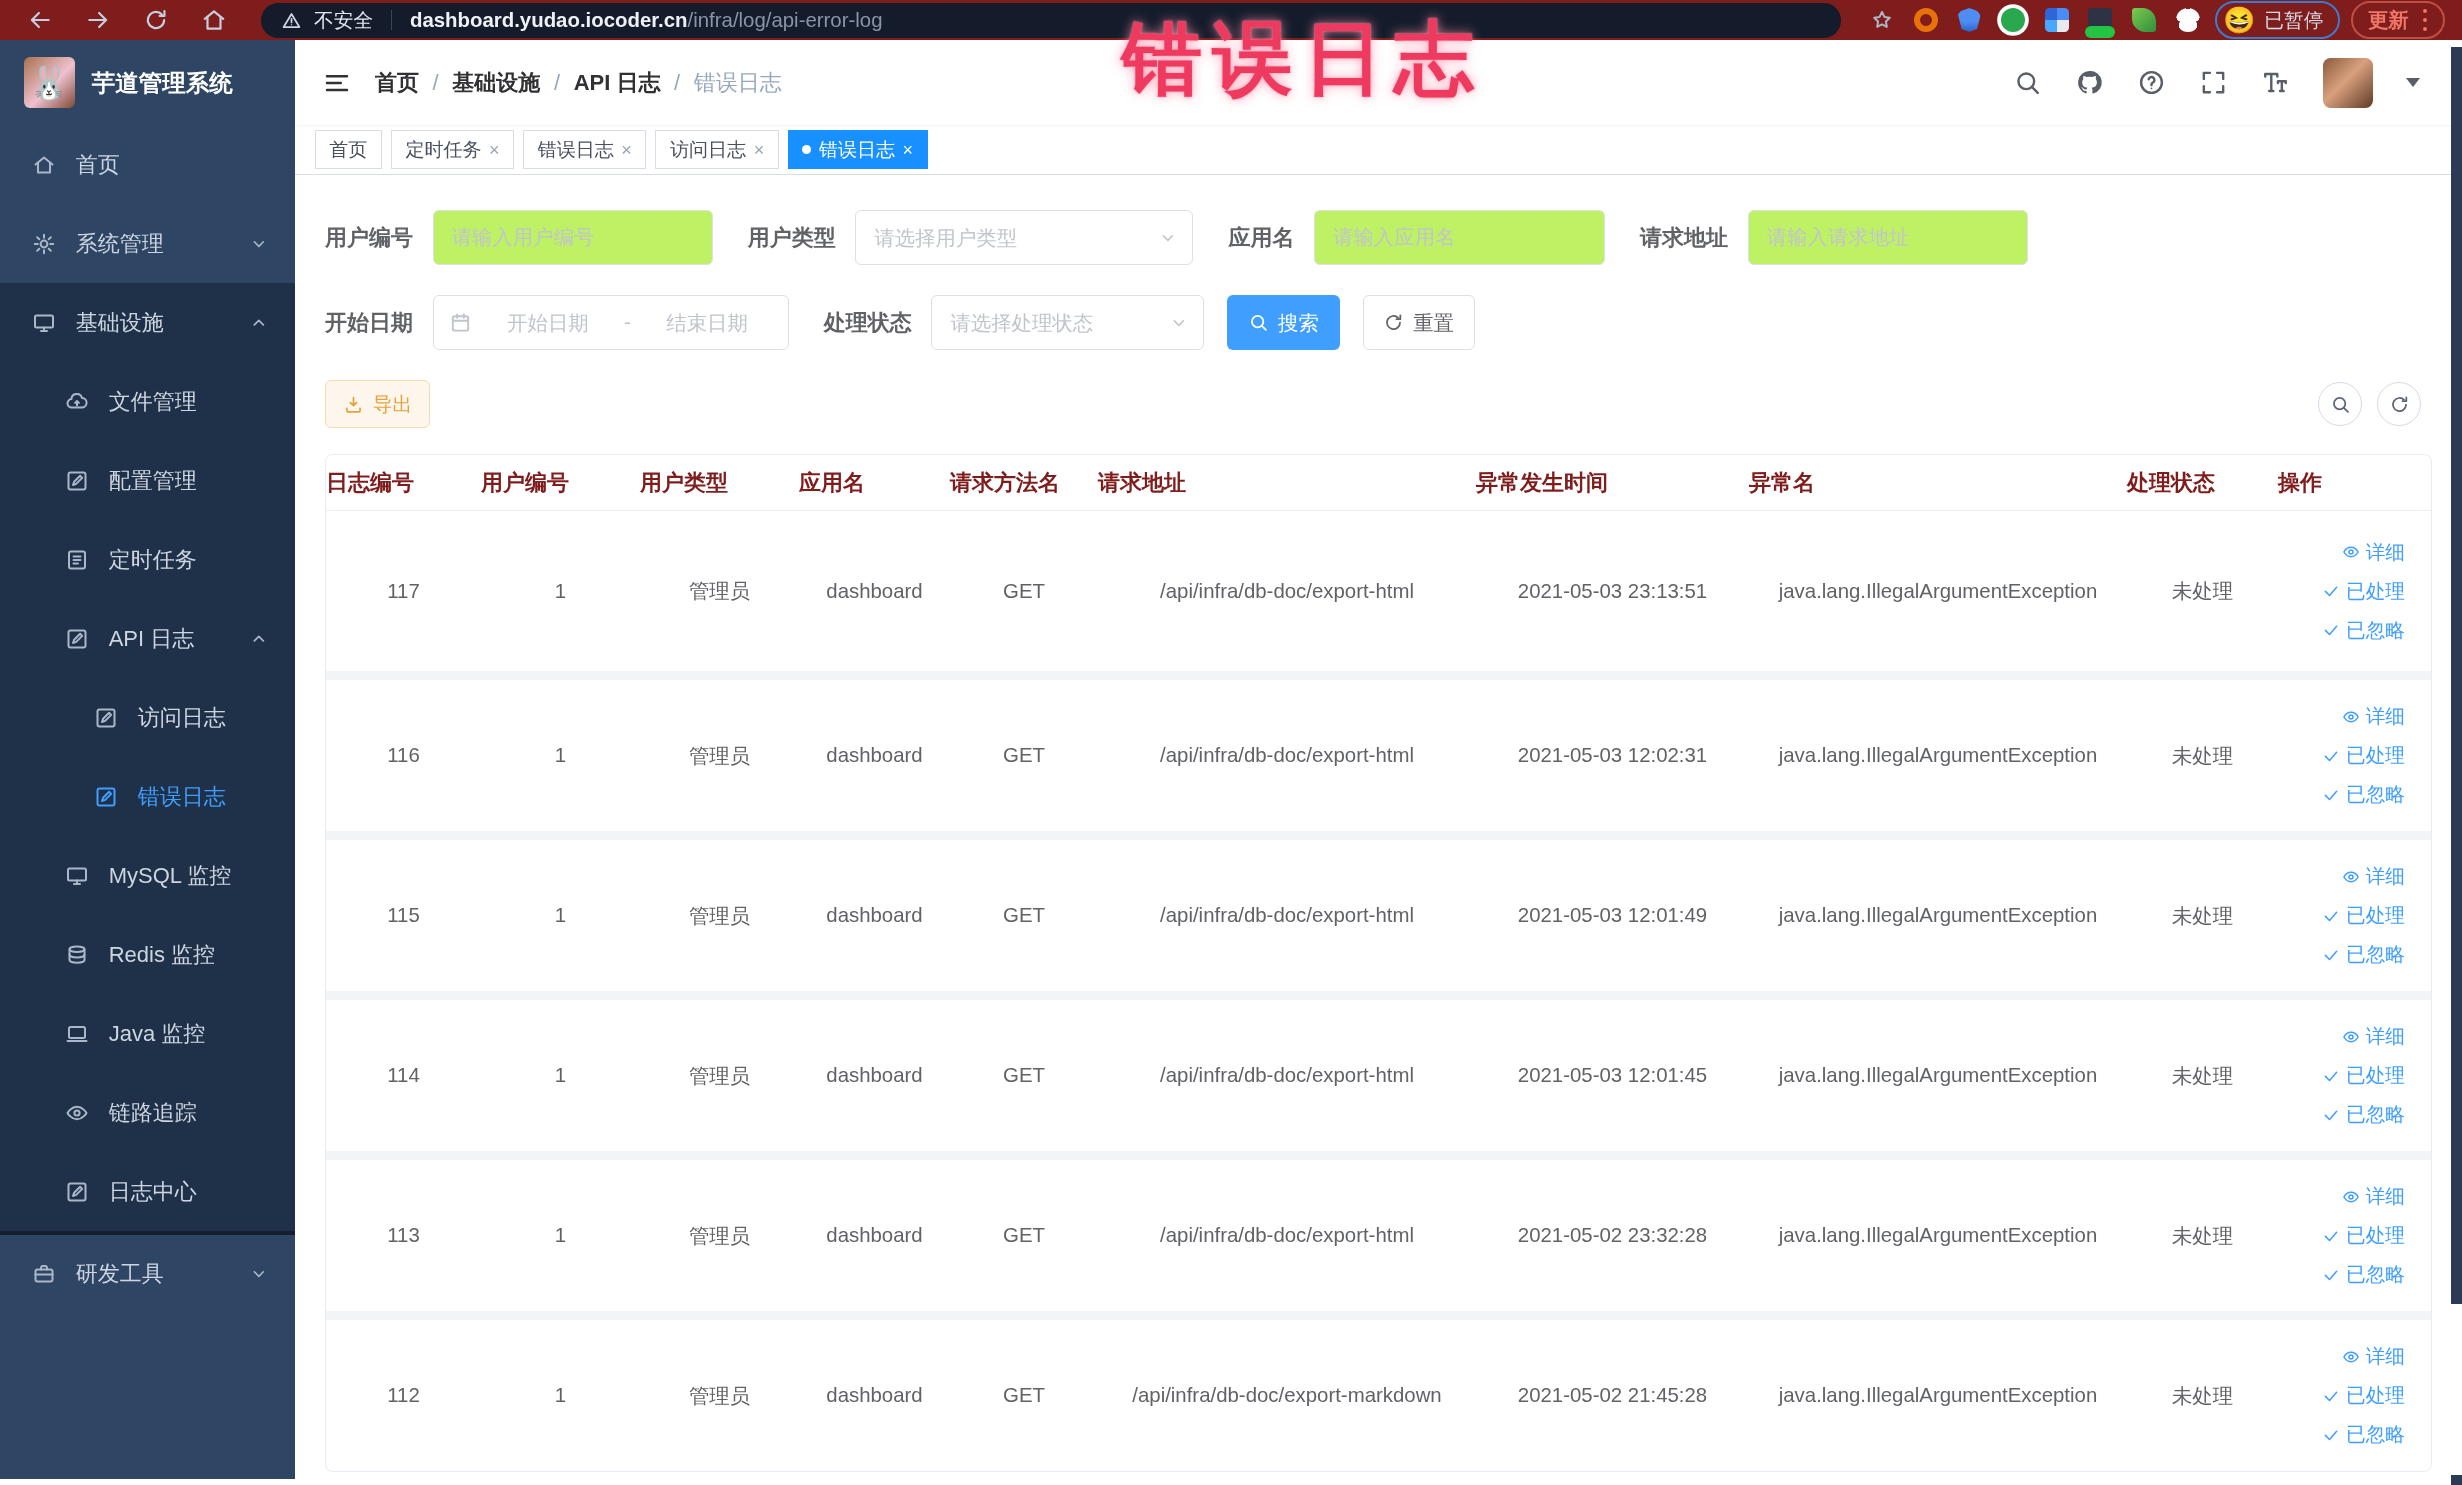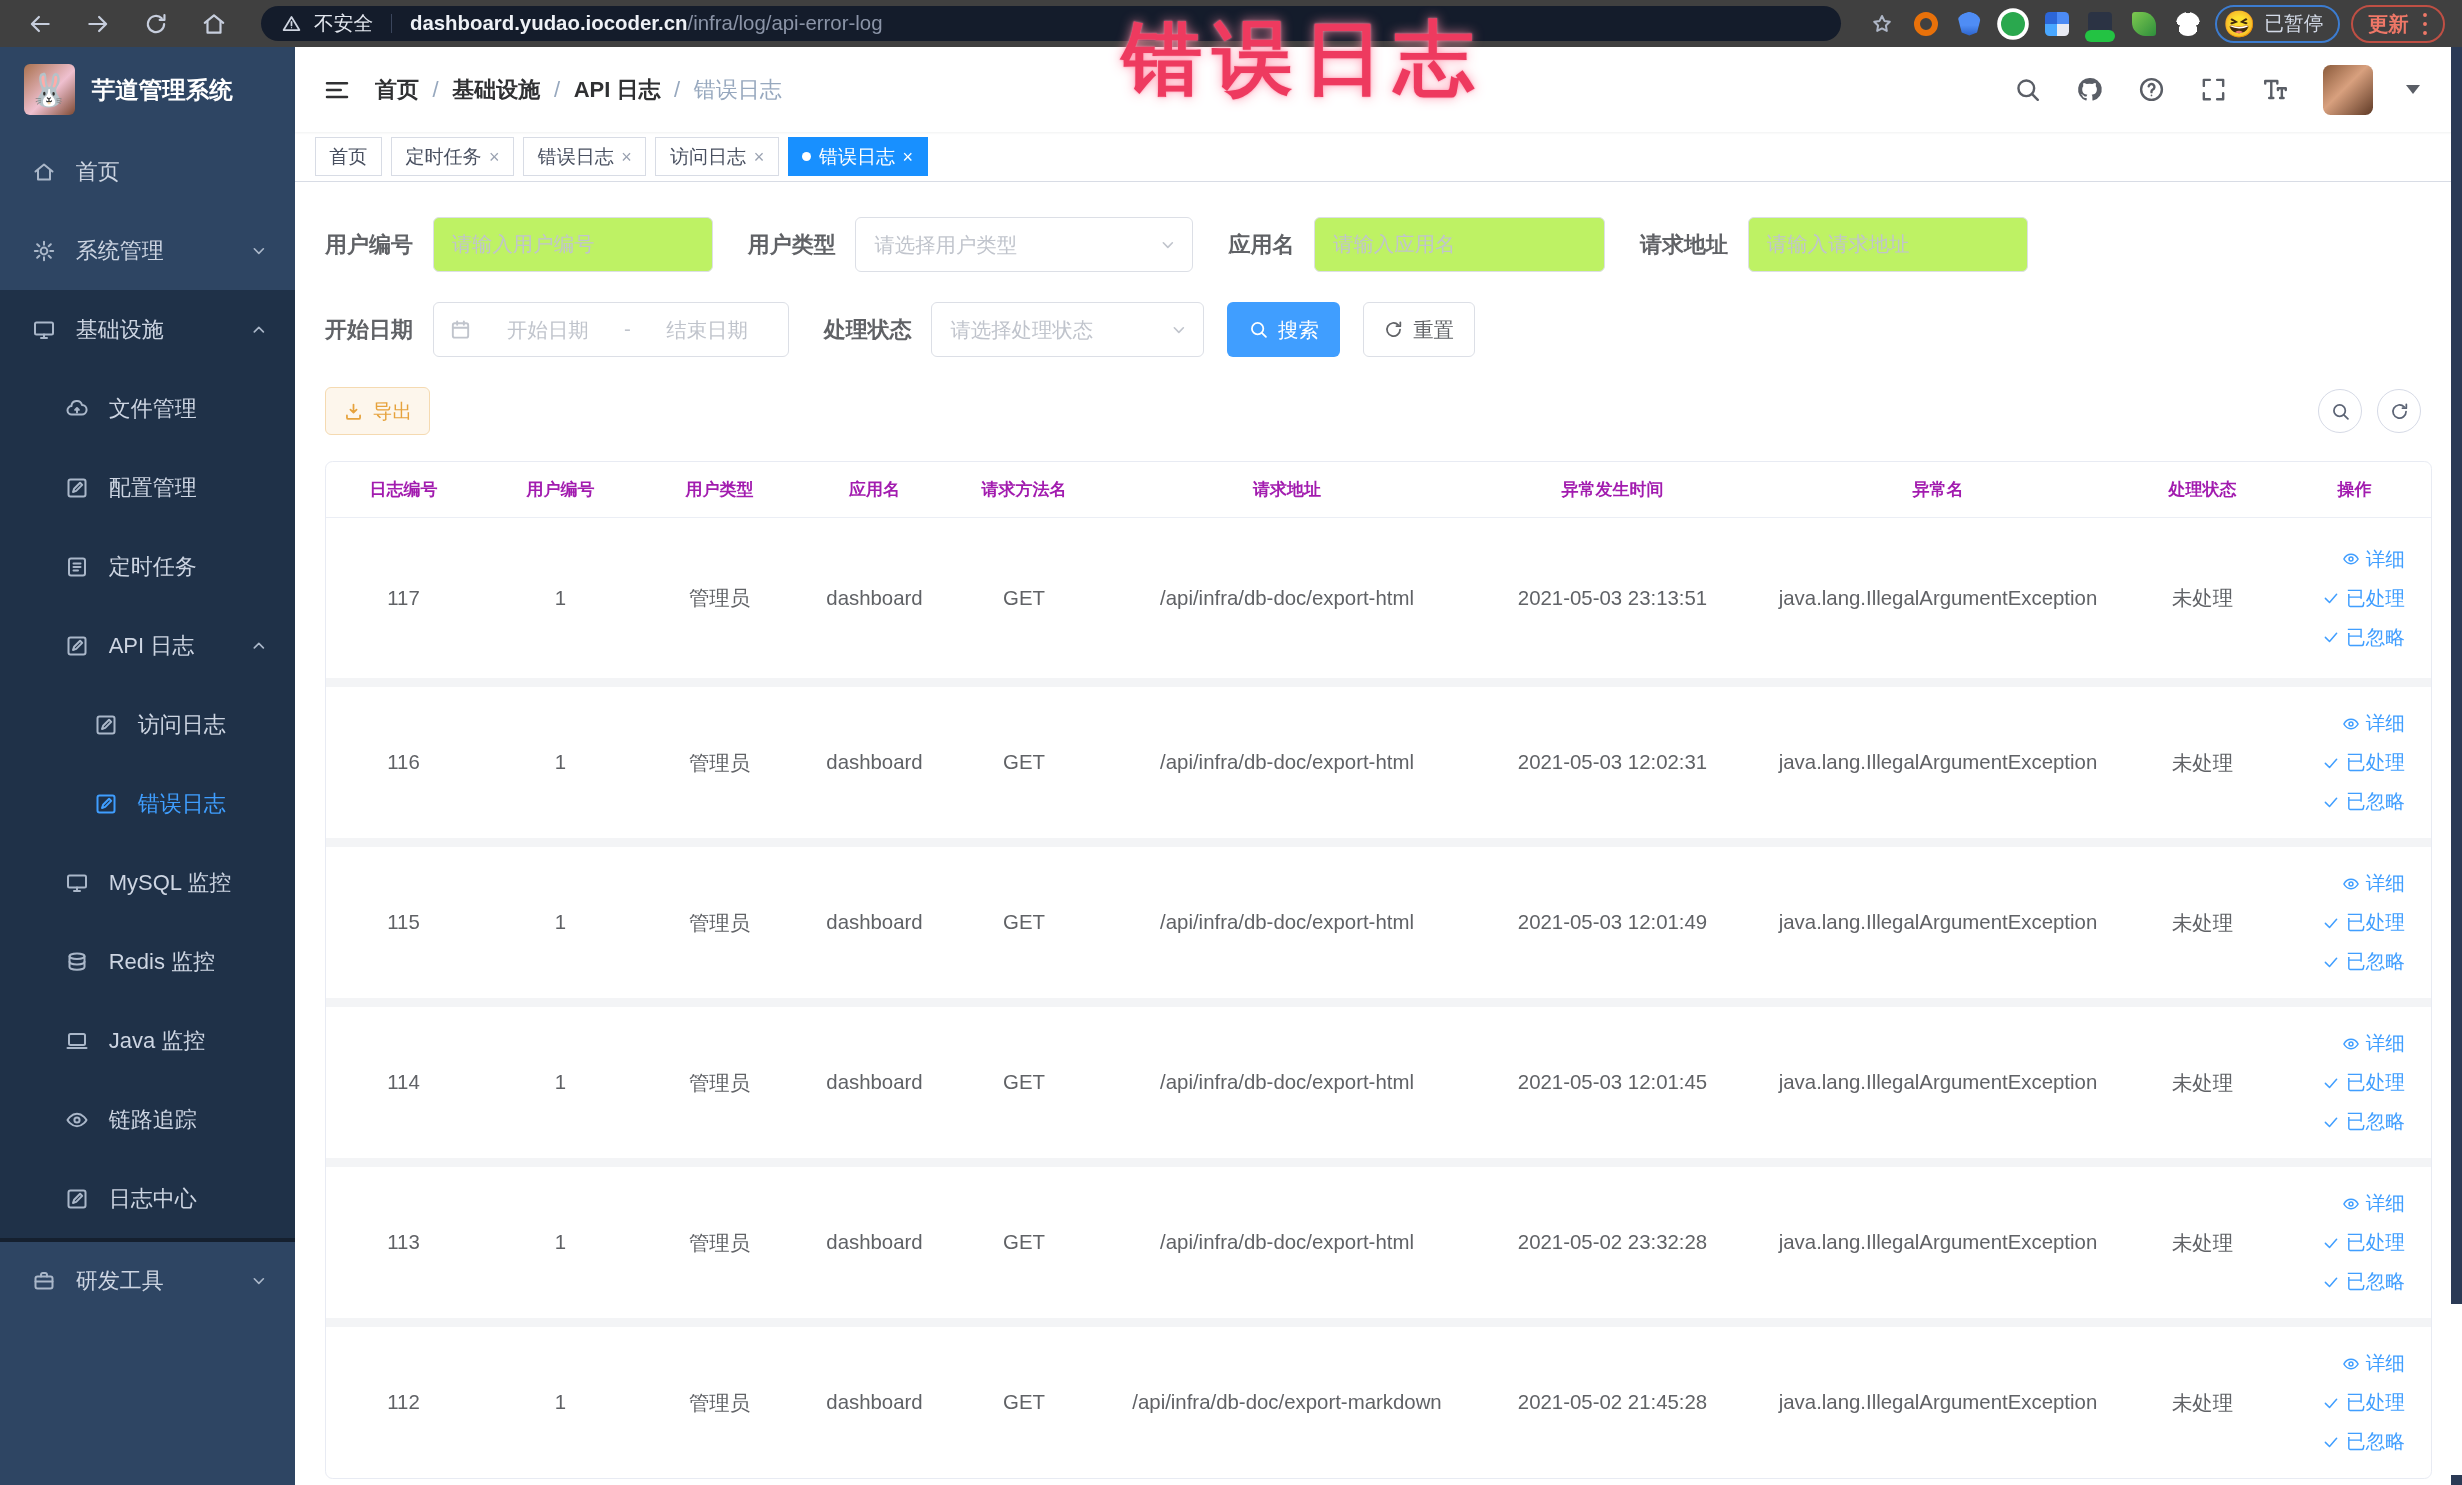--- a/index.html
+++ b/index.html
@@ -2,21 +2,21 @@
 <html style="font-size:12px"><head>
 <meta charset="utf-8">
 <style>
   *{box-sizing:border-box;margin:0;padding:0;}
   html,body{width:2462px;height:1486px;overflow:hidden;}
   body{font-family:"Liberation Sans",sans-serif;background:#fff;position:relative;}
   svg{display:block;width:100%;height:100%;fill:none;stroke:currentColor;stroke-width:2;stroke-linecap:round;stroke-linejoin:round;}
   .ic{display:inline-block;width:24px;height:24px;flex:0 0 auto;}
 
   
-  .browser{height:47px;background:#404040;display:flex;align-items:center;padding:0 16.7px;gap:10.6px;color:#c7cedd;position:relative;z-index:5;}
+  .browser{height:40px;background:#7f1d1d;display:flex;align-items:center;padding:0 16.7px;gap:10.6px;color:#c7cedd;position:relative;z-index:5;}
   .b-ic{width:26px;height:26px;color:#c7cedd;margin:0 10.6px;}
   .omnibox{flex:1 1 auto;height:35px;margin:0 13.6px;background:#141c2b;border-radius:17.4px;display:flex;align-items:center;padding:0 19.7px;gap:12px;min-width:0;}
   .omnibox .warn{width:21px;height:21px;color:#cfd5e1;}
   .sec-label{font-size:19.7px;color:#e3e7ef;white-space:nowrap;}
   .om-div{width:0.8px;height:19.7px;background:#3a455c;margin:0 6px;}
   .url{font-size:20.4px;white-space:nowrap;overflow:hidden;text-overflow:ellipsis;}
   .url .host{color:#eef1f6;font-weight:bold;}
   .url .path{color:#8b94a7;}
   .ext-strip{display:flex;align-items:center;gap:19.7px;margin:0 4.5px;}
   .ext{width:24px;height:24px;border-radius:50%;position:relative;flex:0 0 auto;}
@@ -98,21 +98,21 @@
 
   .toolbar{display:flex;align-items:center;margin-bottom:26px;}
   .tool-right{margin-left:auto;display:flex;gap:15px;padding-right:10.6px;}
   .circle-btn{width:44px;height:44px;border-radius:50%;border:1.5px solid #d6dae6;background:#fff;display:flex;align-items:center;justify-content:center;color:#5c6475;cursor:pointer;}
   .circle-btn .ic{width:21px;height:21px;}
 
   
   .table-card{border:1.5px solid #e8ebf3;border-radius:7.6px;background:#fff;overflow:hidden;}
   .t-grid{display:grid;grid-template-columns:155px 159px 159px 151px 148px 378px 273px 378px 151px 1fr;align-items:center;}
   .thead{height:56px;border-bottom:1.5px solid #ebeef5;}
-  .th{font-size:17px;font-weight:bold;color:#a21caf;text-align:center;white-space:nowrap;}
+  .th{font-size:22px;font-weight:bold;color:#7f1d1d;text-align:left;white-space:nowrap;}
   .t-row{height:160px;}
   .t-row + .t-row{border-top:9px solid #f3f4f6;}
   .td{font-size:20.4px;color:#606266;text-align:center;white-space:nowrap;overflow:hidden;text-overflow:ellipsis;padding:0 6px;}
   .ops{display:flex;flex-direction:column;align-items:flex-end;gap:12px;padding-right:26px;}
   .op-link{display:flex;align-items:center;gap:6px;color:#409eff;font-size:19.7px;cursor:pointer;white-space:nowrap;}
   .op-link .ic{width:18px;height:18px;}
 
   
   .annotation{position:absolute;left:1122px;top:6px;z-index:50;font-size:80px;font-weight:bold;letter-spacing:10.6px;color:#ee3a5f;text-shadow:0 0 2.3px #ff8aa5,0 0 12px rgba(255,143,168,.85);pointer-events:none;white-space:nowrap;}
 

